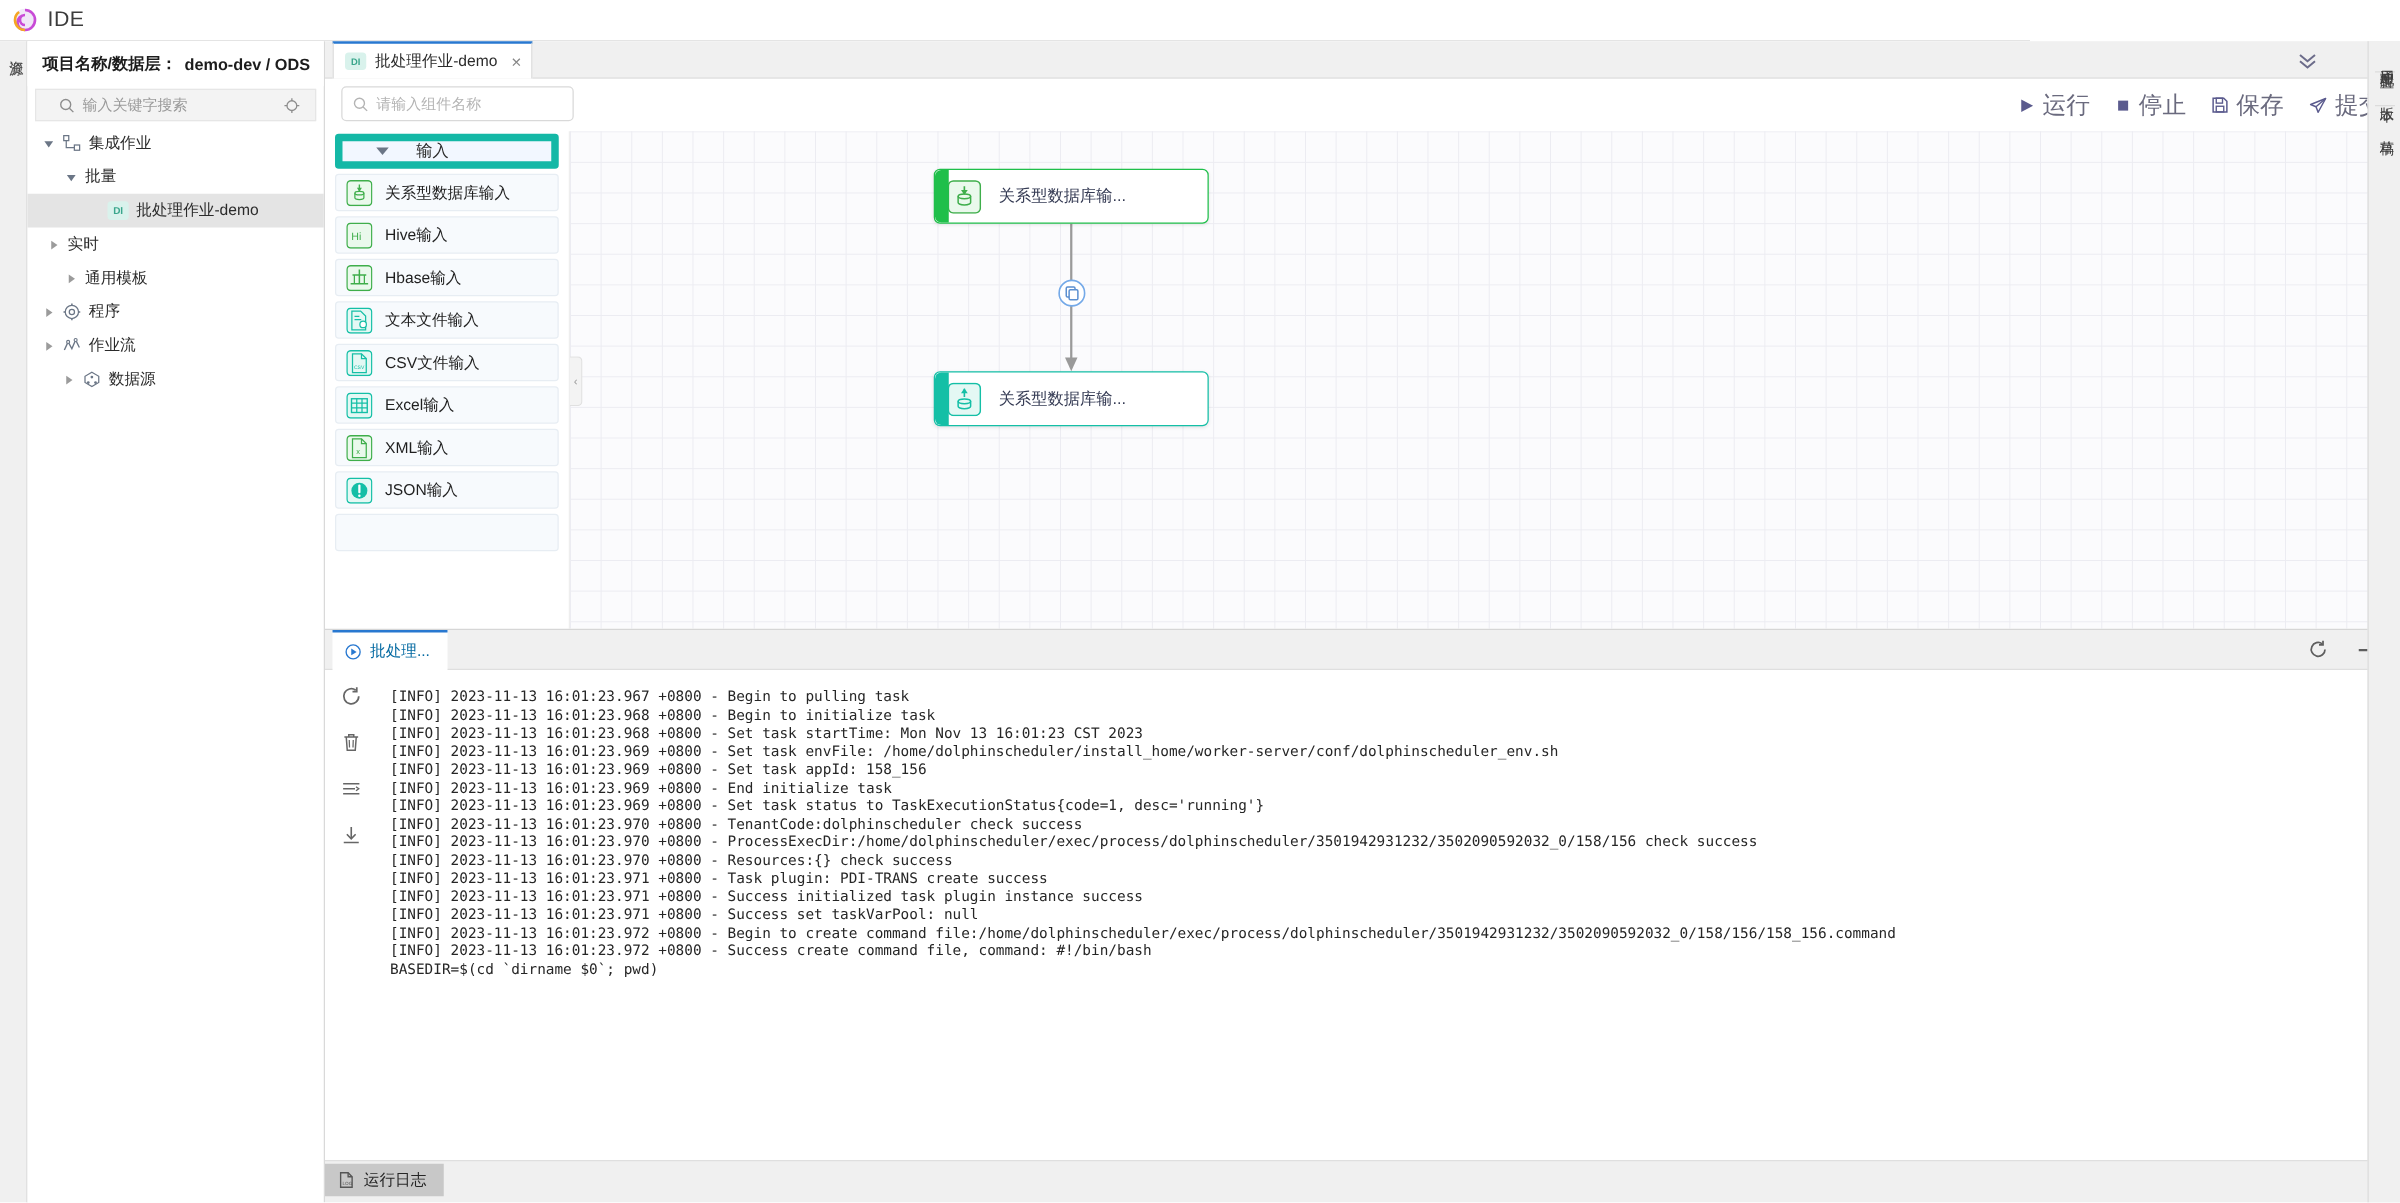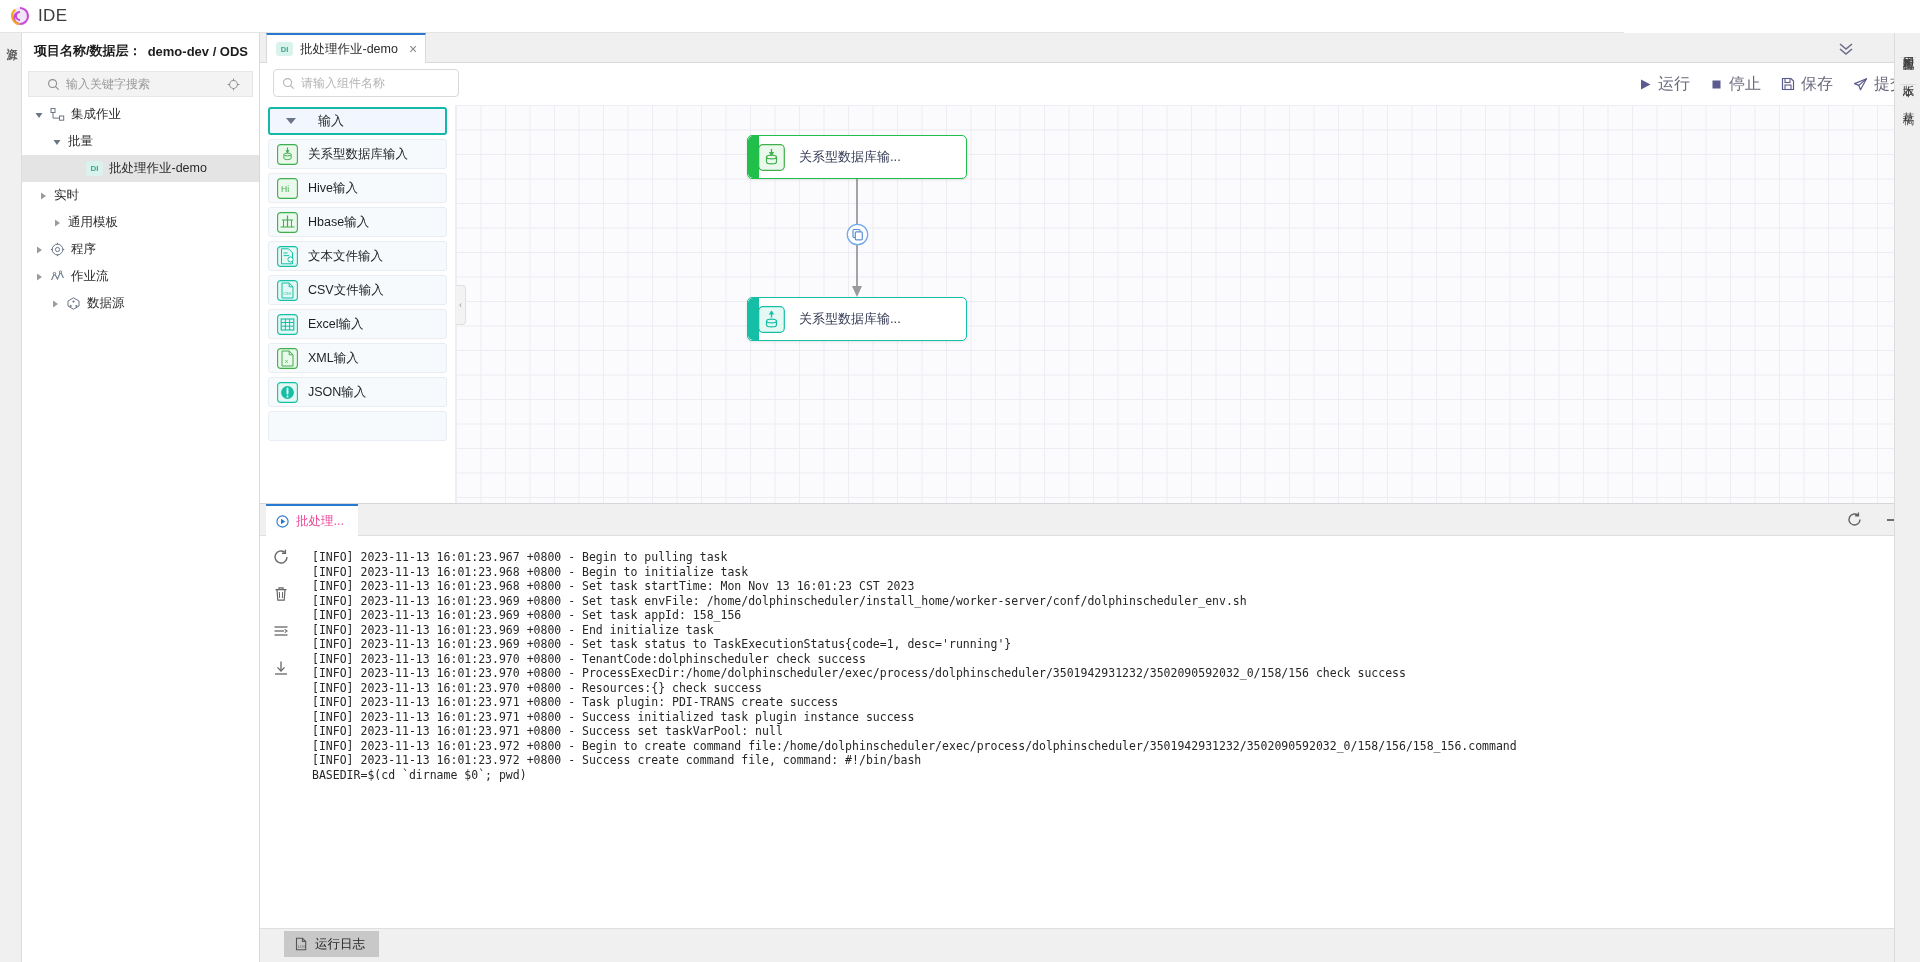--- a/index.html
+++ b/index.html
@@ -100,35 +100,35 @@
   #comp-search input {
     border: none; outline: none; background: transparent; flex: 1;
     font-size: 12px; color: #333; font-family: "Liberation Sans", sans-serif;
   }
   #comp-search input::placeholder { color: #b4b4b4; }
   #actions {
     position: absolute; right: 14px; top: 0; height: 42px;
     display: flex; align-items: center; gap: 20px;
   }
   .action {
-    display: flex; align-items: center; gap: 6px; font-size: 16px;
+    display: flex; align-items: center; gap: 6px; font-size: 19px;
     color: #6a6a7e; cursor: pointer;
   }
   .action svg { display: block; }
 
   
   #workarea { position: relative; height: 398px; background: #fff; display: flex; }
   #palette {
     width: 196px; height: 398px; background: #ffffff; border-right: 1px solid #eee;
     padding: 0 8px; overflow: hidden; position: relative;
   }
   #group-header {
-    height: 28px; margin-top: 2px; background: #f2f7ff; border: 2px solid #14b8a6;
+    height: 28px; margin-top: 2px; background: #f2f7ff; border: 6px solid #14b8a6;
     border-radius: 3px; display: flex; align-items: center; gap: 22px;
-    padding-left: 16px; font-size: 13px; color: #2b2b2b; text-align: right;
+    padding-left: 27px; font-size: 13px; color: #2b2b2b; text-align: right;
   }
   .tri-down { width: 0; height: 0; border-left: 5px solid transparent; border-right: 5px solid transparent; border-top: 6px solid #6b7686; }
   .pitem {
     height: 30px; margin-top: 4px; background: #f7fafd; border: 1px solid #e7edf3;
     border-radius: 3px; display: flex; align-items: center; gap: 10px;
     padding-left: 8px; font-size: 12.5px; color: #1f1f1f; cursor: pointer;
     white-space: nowrap; overflow: hidden;
   }
   .pico { width: 21px; height: 21px; flex: 0 0 21px; border-radius: 3px; display:block; }
 
@@ -166,41 +166,41 @@
 
   
   #logpanel {
     position: absolute; left: 0; bottom: 0; width: 1660px; height: 459px;
     background: #ffffff; border-top: 1px solid #d6d6d6;
   }
   #log-tabstrip { height: 32px; background: #f0f0f0; border-bottom: 1px solid #dfdfdf; position: relative; }
   #logtab {
     position: absolute; left: 6px; top: 0; height: 32px; background: #ffffff;
     border-top: 2px solid #2878d0; display: flex; align-items: center; gap: 7px;
-    padding: 0 14px 0 10px; font-size: 12.5px; color: #ec4899; text-align: right;
+    padding: 0 14px 0 10px; font-size: 12.5px; color: #0369a1; text-align: right;
   }
   #log-right-icons { position: absolute; right: 18px; top: 7px; display: flex; gap: 22px; align-items:center; }
   #logbody { position: absolute; left: 0; top: 32px; right: 0; bottom: 34px; display: flex; }
   #logtools {
     width: 42px; padding-top: 12px; display: flex; flex-direction: column;
     align-items: center; gap: 19px;
   }
   #logtools .ltool { width: 18px; height: 18px; cursor: pointer; display:block; }
   #logtext {
     flex: 1; margin: 8px 8px 0 0; padding: 6px 10px 0 10px;
     font-family: "DejaVu Sans Mono", "Liberation Mono", monospace;
     font-size: 11.5px; line-height: 14.5px; color: #262626;
     overflow: hidden; white-space: pre;
   }
   #logfooter {
     position: absolute; left: 0; bottom: 0; width: 1660px; height: 34px;
     background: #f0f0f0; border-top: 1px solid #dfdfdf;
   }
   #footer-tab {
-    position: absolute; left: 24px; top: 2px; height: 26px; background: #c8c8c8;
+    position: absolute; left: 0; top: 2px; height: 26px; background: #c8c8c8;
     display: flex; align-items: center; gap: 7px; padding: 0 14px 0 10px;
     font-size: 12.5px; color: #262626;
   }
 
   
   #rightrail {
     position: absolute; right: 0; top: 33px; width: 26px; height: 929px;
     background: #f0f0f0; border-left: 1px solid #dcdcdc; padding-top: 8px;
   }
   .rsec {

